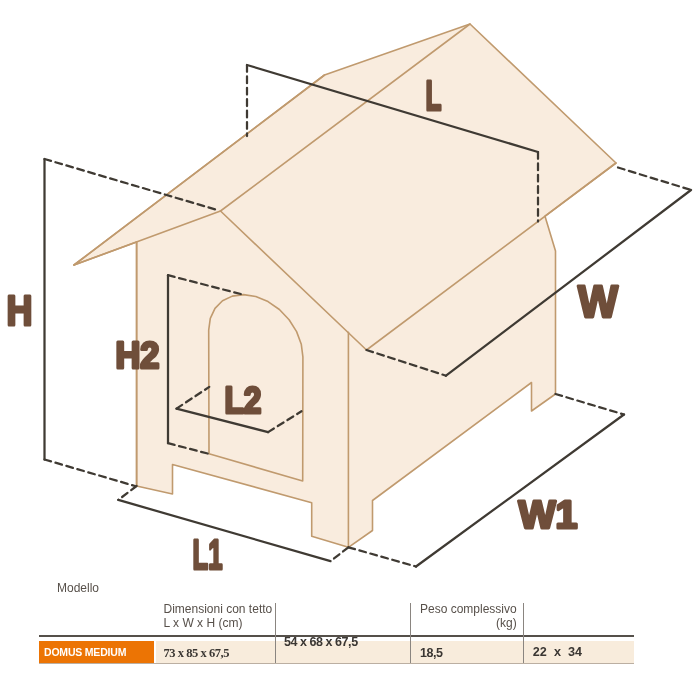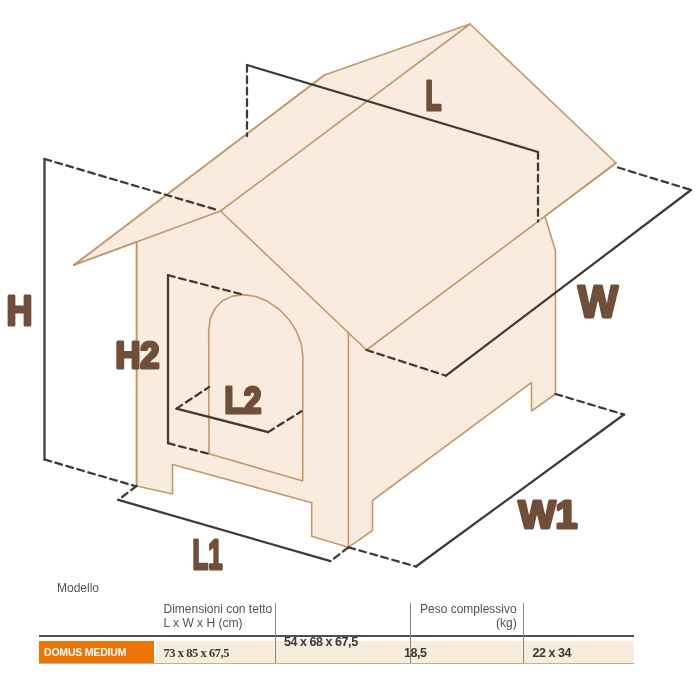--- a/index.html
+++ b/index.html
@@ -113,16 +113,16 @@
 
 <div class="hdr" style="left:420px;top:603px;text-align:right;">Peso complessivo<br>(kg)</div>
 
 
 <div class="val" style="left:44px;top:645.8px;color:#ffffff;font-size:10.5px;letter-spacing:-0.2px;">DOMUS MEDIUM</div>
 
 <div class="val" style="left:163.5px;top:645.5px;font-family:Liberation Serif, serif;">73 x 85 x 67,5</div>
 
 <div class="val" style="left:284px;top:635px;">54 x 68 x 67,5</div>
 
-<div class="val" style="left:404px;top:645.5px;">18,5</div>
+<div class="val" style="left:420px;top:645.5px;">18,5</div>
 
-<div class="val" style="left:532.5px;top:645.5px;">22 x 34</div>
+<div class="val" style="left:532.5px;top:645.5px;font-family:Liberation Mono, monospace;">22 x 34</div>
 </div>
 
 </body></html>

